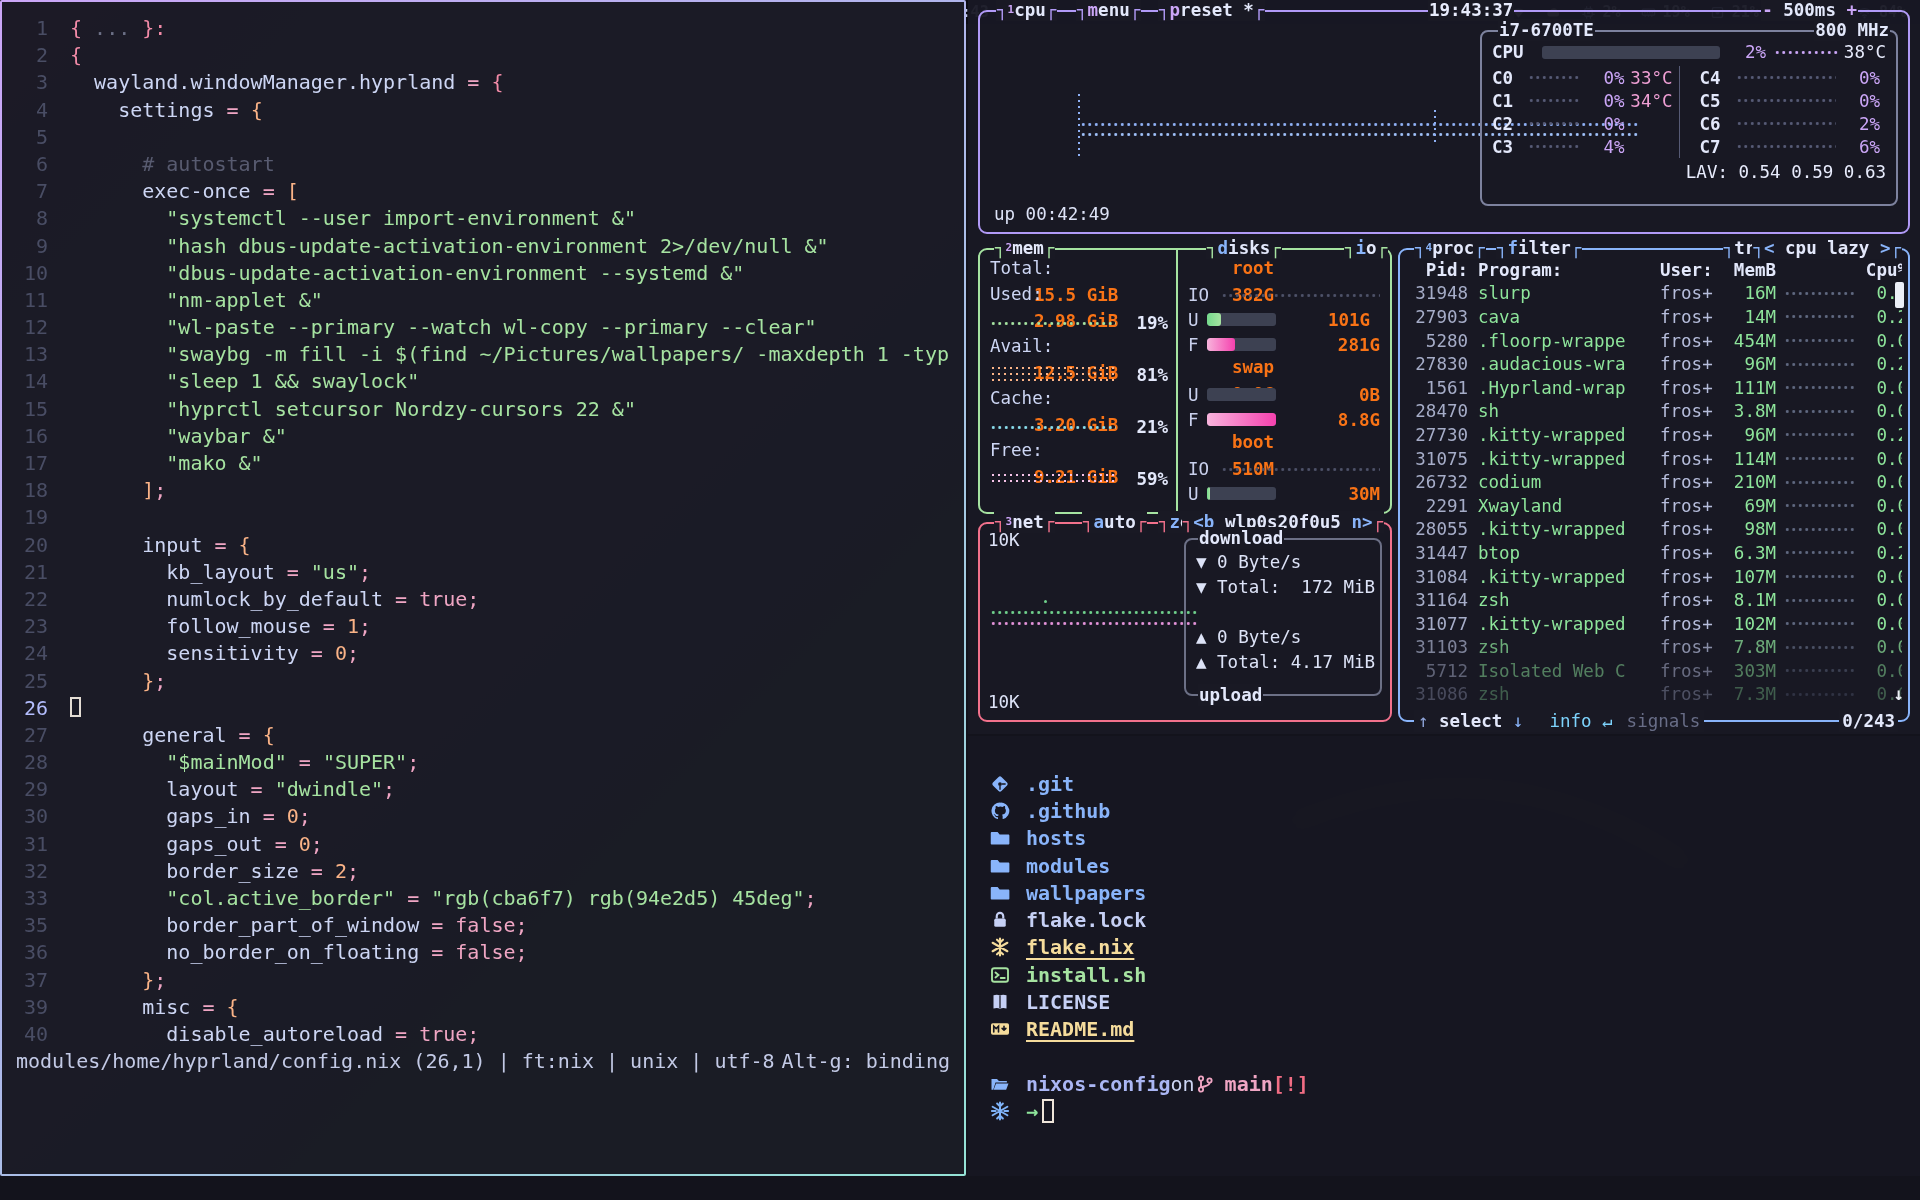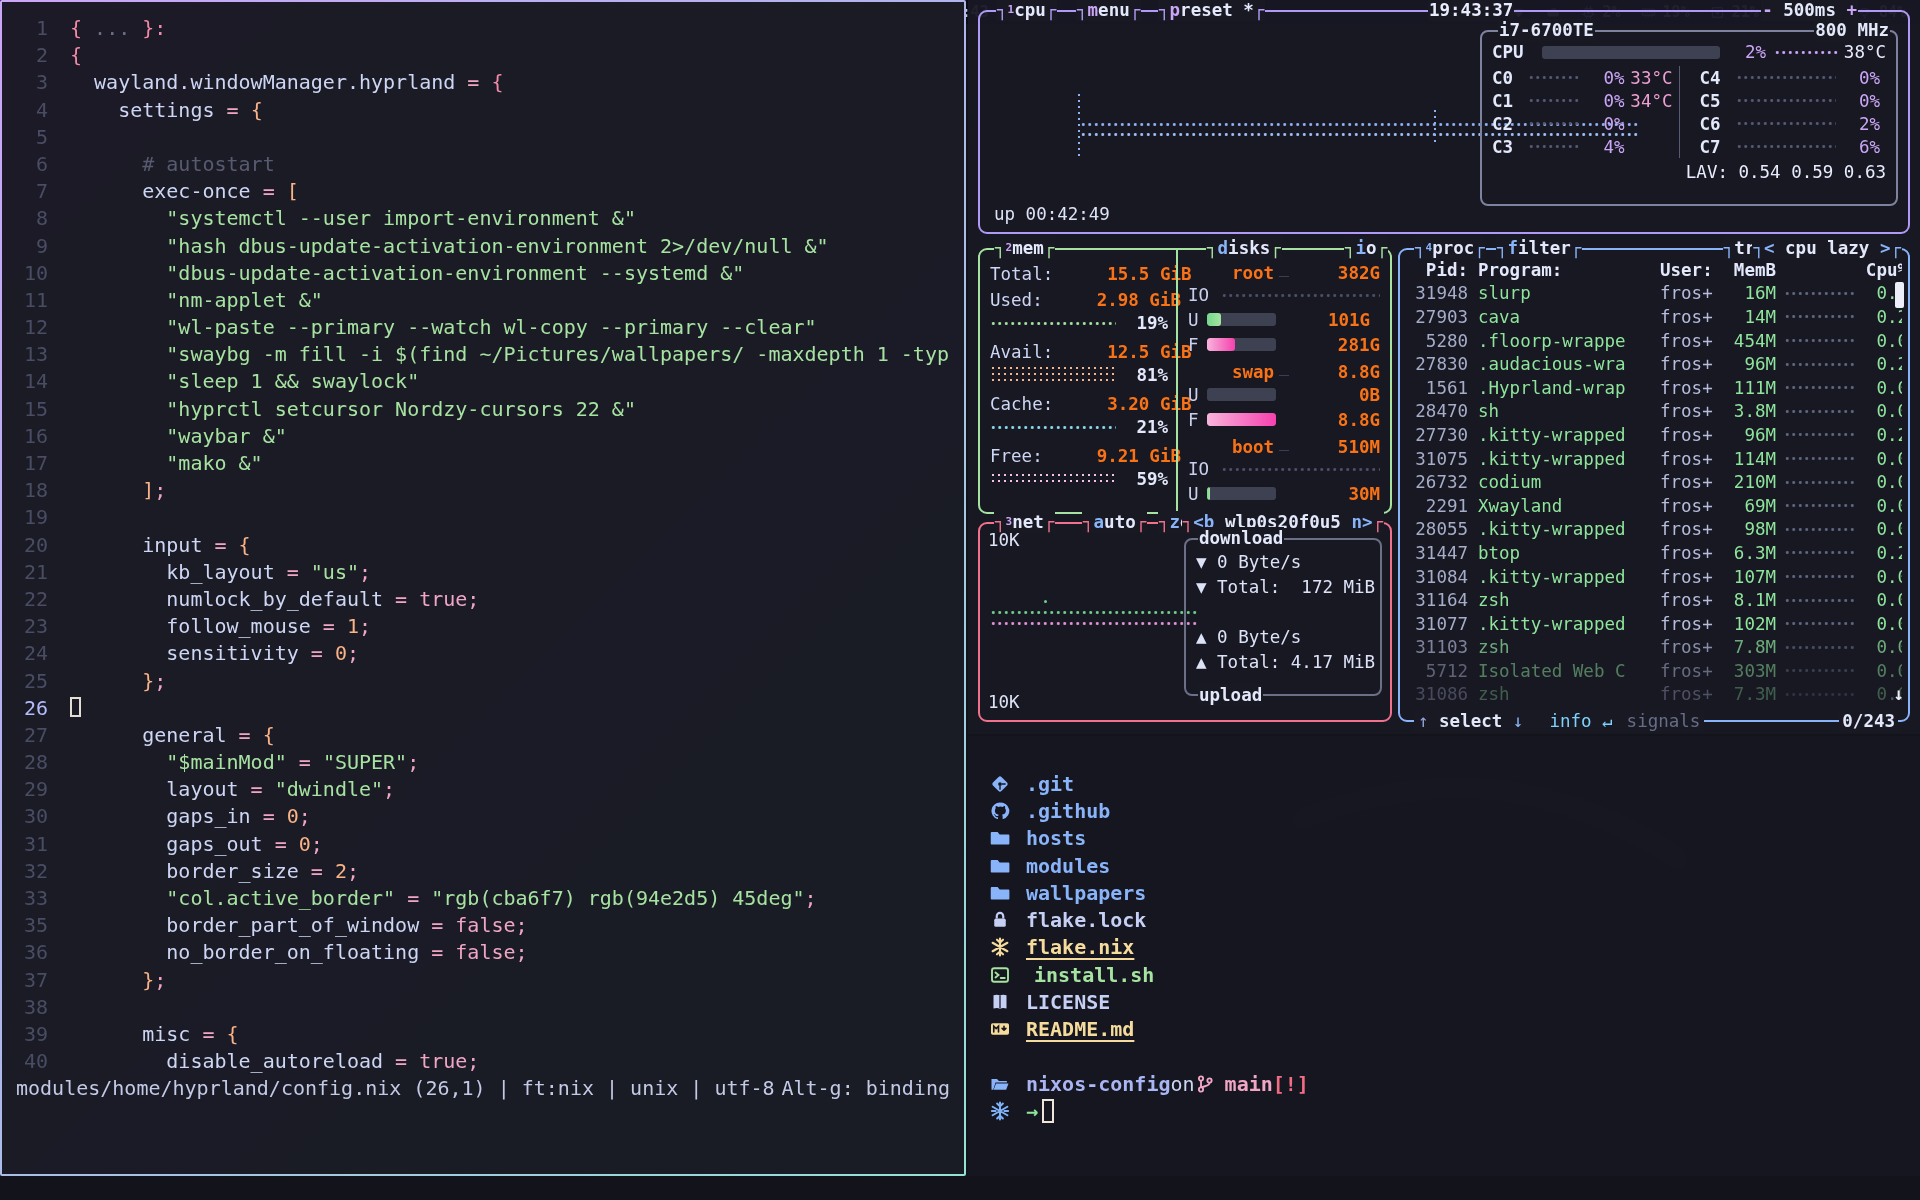--- a/index.html
+++ b/index.html
@@ -53,21 +53,21 @@
   .cbar{flex:1;height:13px;background:#3d4152;border-radius:3px;margin:0 8px;}
   .coregrid{display:flex;margin-top:2px;}
   .corecol{flex:1;padding-right:6px;}
   .corecol+.corecol{border-left:1.5px solid #565a75;padding-left:20px;}
   .corerow{display:flex;align-items:center;height:23px;}
   .cname{width:30px;font-weight:bold;color:#e3e8fb;}
   .cmeter{flex:1;color:#565a75;margin:0 6px;}
   .cpct{width:38px;text-align:right;color:#cba6f7;}
   .ctemp{width:48px;text-align:right;color:#ef9fd4;}
   
-  .mrow{display:flex;align-items:flex-end;height:26px;}
+  .mrow{display:flex;align-items:flex-start;height:26px;flex-direction:column;}
   .mlabel{color:#cdd6f4;}
   .leader{flex:1;border-bottom:1.5px solid #3b3e52;margin:0 5px 6px 5px;}
   .mval{font-weight:bold;color:#f97316;white-space:pre;margin-left:44px;}
   .meterrow{display:flex;align-items:center;height:26px;}
   .meterdots{flex:1;margin-right:8px;}
   .mpct{width:44px;text-align:right;font-weight:bold;color:#e3e8fb;}
   .dbar{flex:1;height:13px;background:#3d4152;border-radius:3px;margin:0 8px;position:relative;overflow:hidden;}
   .dbarfill{position:absolute;left:0;top:0;bottom:0;border-radius:3px;}
   .fill-used{background:linear-gradient(90deg,#74d98c,#a6e3a1);}
   .fill-free{background:linear-gradient(90deg,#f8b4dc,#f541ae);}
@@ -86,21 +86,21 @@
   #net-stats{position:absolute;right:8px;top:14px;width:198px;height:158px;
     border:2px solid #6c7086;border-radius:8px;padding:10px 10px;box-sizing:border-box;}
   .nrow{height:25px;line-height:25px;color:#dde3f7;white-space:pre;}
   
   #term{left:968px;top:736px;width:952px;height:440px;background:rgba(23,23,33,.96);
     padding:34px 0 0 22px;box-sizing:border-box;}
   .frow{display:flex;align-items:center;height:27.3px;font-size:20px;font-weight:bold;}
   .ficon{width:24px;height:20px;margin-right:12px;display:flex;align-items:center;}
   .ficon svg{width:20px;height:20px;}
   .fc-blue{color:#89b4fa;} .fc-light{color:#c6d0f5;} .fc-yellow{color:#f5dc9c;}
-  .fc-green{color:#a6e3a1;gap:8px;}
+  .fc-green{color:#a6e3a1;}
   .uline{text-decoration:underline;text-underline-offset:4px;}
   .tcursor{display:inline-block;width:12px;height:24px;border:2px solid #efe5da;
     box-sizing:border-box;vertical-align:middle;margin-left:4px;}
   
   #waybar{left:0;top:1176px;width:1920px;height:24px;background:#0c0c13;
     display:flex;align-items:center;justify-content:space-between;font-size:15px;
     color:#c3c9e8;z-index:2;}
   .wb-left{display:flex;align-items:center;gap:16px;padding-left:12px;}
   .wb-left .ic{color:#aab3f0;display:flex;align-items:center;}
   .wb-left .ic svg{width:17px;height:17px;}
@@ -166,21 +166,20 @@
         <div class="eline"><span class="ln">27</span><span class="code"><span class="sg-t">      general</span><span class="sg-k"> = </span><span class="sg-y">{</span></span></div>
         <div class="eline"><span class="ln">28</span><span class="code"><span class="sg-g">        "$mainMod"</span><span class="sg-k"> = </span><span class="sg-g">"SUPER"</span><span class="sg-k">;</span></span></div>
         <div class="eline"><span class="ln">29</span><span class="code"><span class="sg-t">        layout</span><span class="sg-k"> = </span><span class="sg-g">"dwindle"</span><span class="sg-k">;</span></span></div>
         <div class="eline"><span class="ln">30</span><span class="code"><span class="sg-t">        gaps_in</span><span class="sg-k"> = </span><span class="sg-n">0</span><span class="sg-k">;</span></span></div>
         <div class="eline"><span class="ln">31</span><span class="code"><span class="sg-t">        gaps_out</span><span class="sg-k"> = </span><span class="sg-n">0</span><span class="sg-k">;</span></span></div>
         <div class="eline"><span class="ln">32</span><span class="code"><span class="sg-t">        border_size</span><span class="sg-k"> = </span><span class="sg-n">2</span><span class="sg-k">;</span></span></div>
         <div class="eline"><span class="ln">33</span><span class="code"><span class="sg-g">        "col.active_border"</span><span class="sg-k"> = </span><span class="sg-g">"rgb(cba6f7) rgb(94e2d5) 45deg"</span><span class="sg-k">;</span></span></div>
         <div class="eline"><span class="ln">35</span><span class="code"><span class="sg-t">        border_part_of_window</span><span class="sg-k"> = false;</span></span></div>
         <div class="eline"><span class="ln">36</span><span class="code"><span class="sg-t">        no_border_on_floating</span><span class="sg-k"> = false;</span></span></div>
         <div class="eline"><span class="ln">37</span><span class="code"><span class="sg-y">      }</span><span class="sg-k">;</span></span></div>
-        <div class="eline"><span class="ln">38</span><span class="code"></span></div>
         <div class="eline"><span class="ln">39</span><span class="code"><span class="sg-t">      misc</span><span class="sg-k"> = </span><span class="sg-y">{</span></span></div>
         <div class="eline"><span class="ln">40</span><span class="code"><span class="sg-t">        disable_autoreload</span><span class="sg-k"> = true;</span></span></div>
       </div>
     <div id="editor-status">
       <span>modules/home/hyprland/config.nix (26,1) | ft:nix | unix | utf-8</span>
       <span>Alt-g: binding</span>
     </div>
   </div>
 </div>
 

